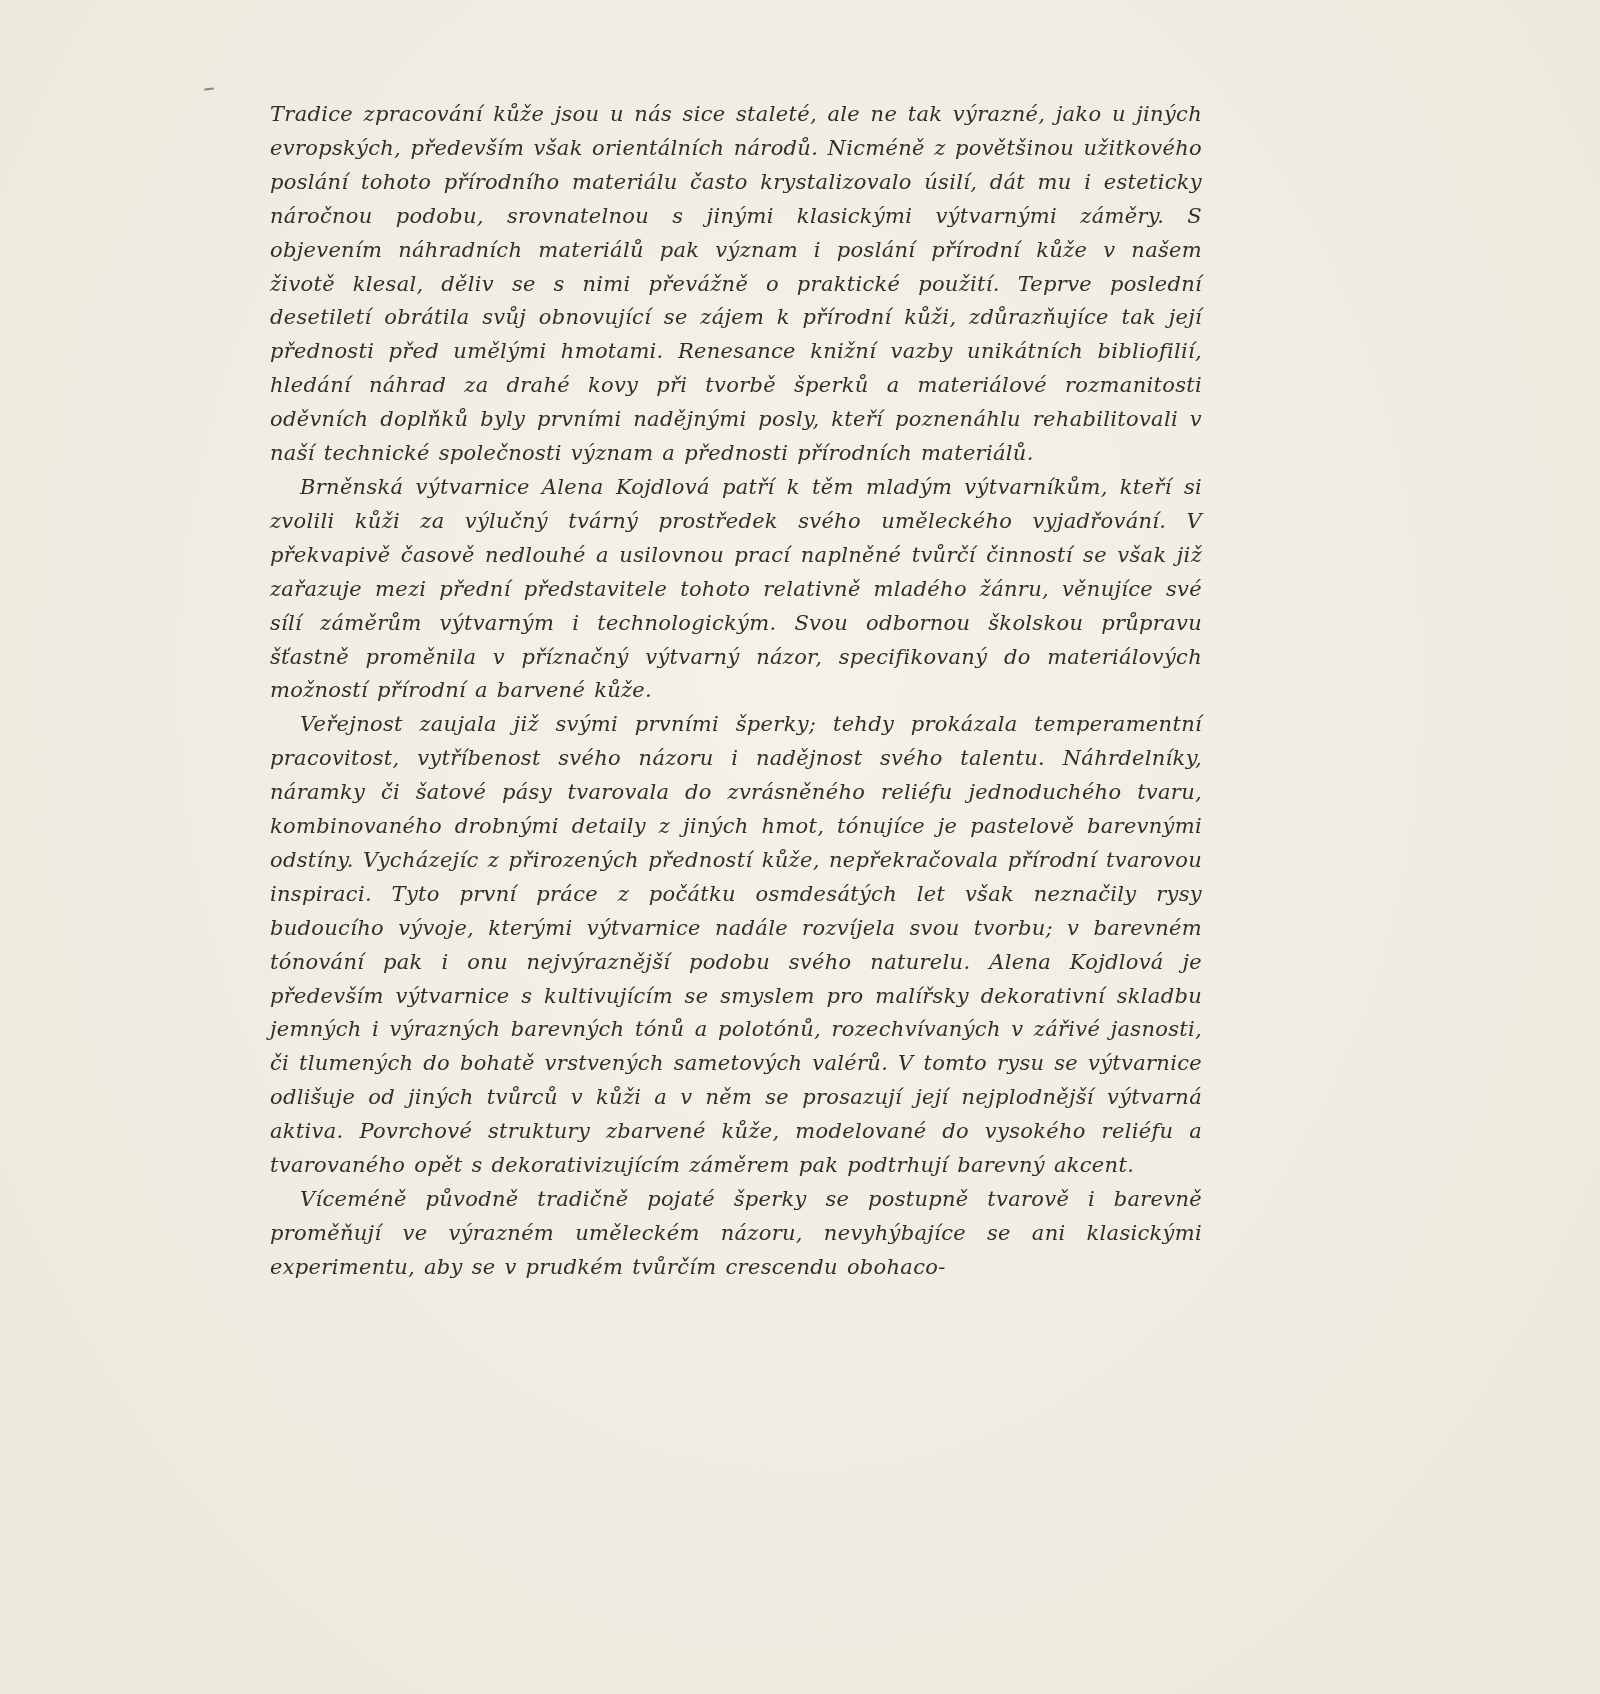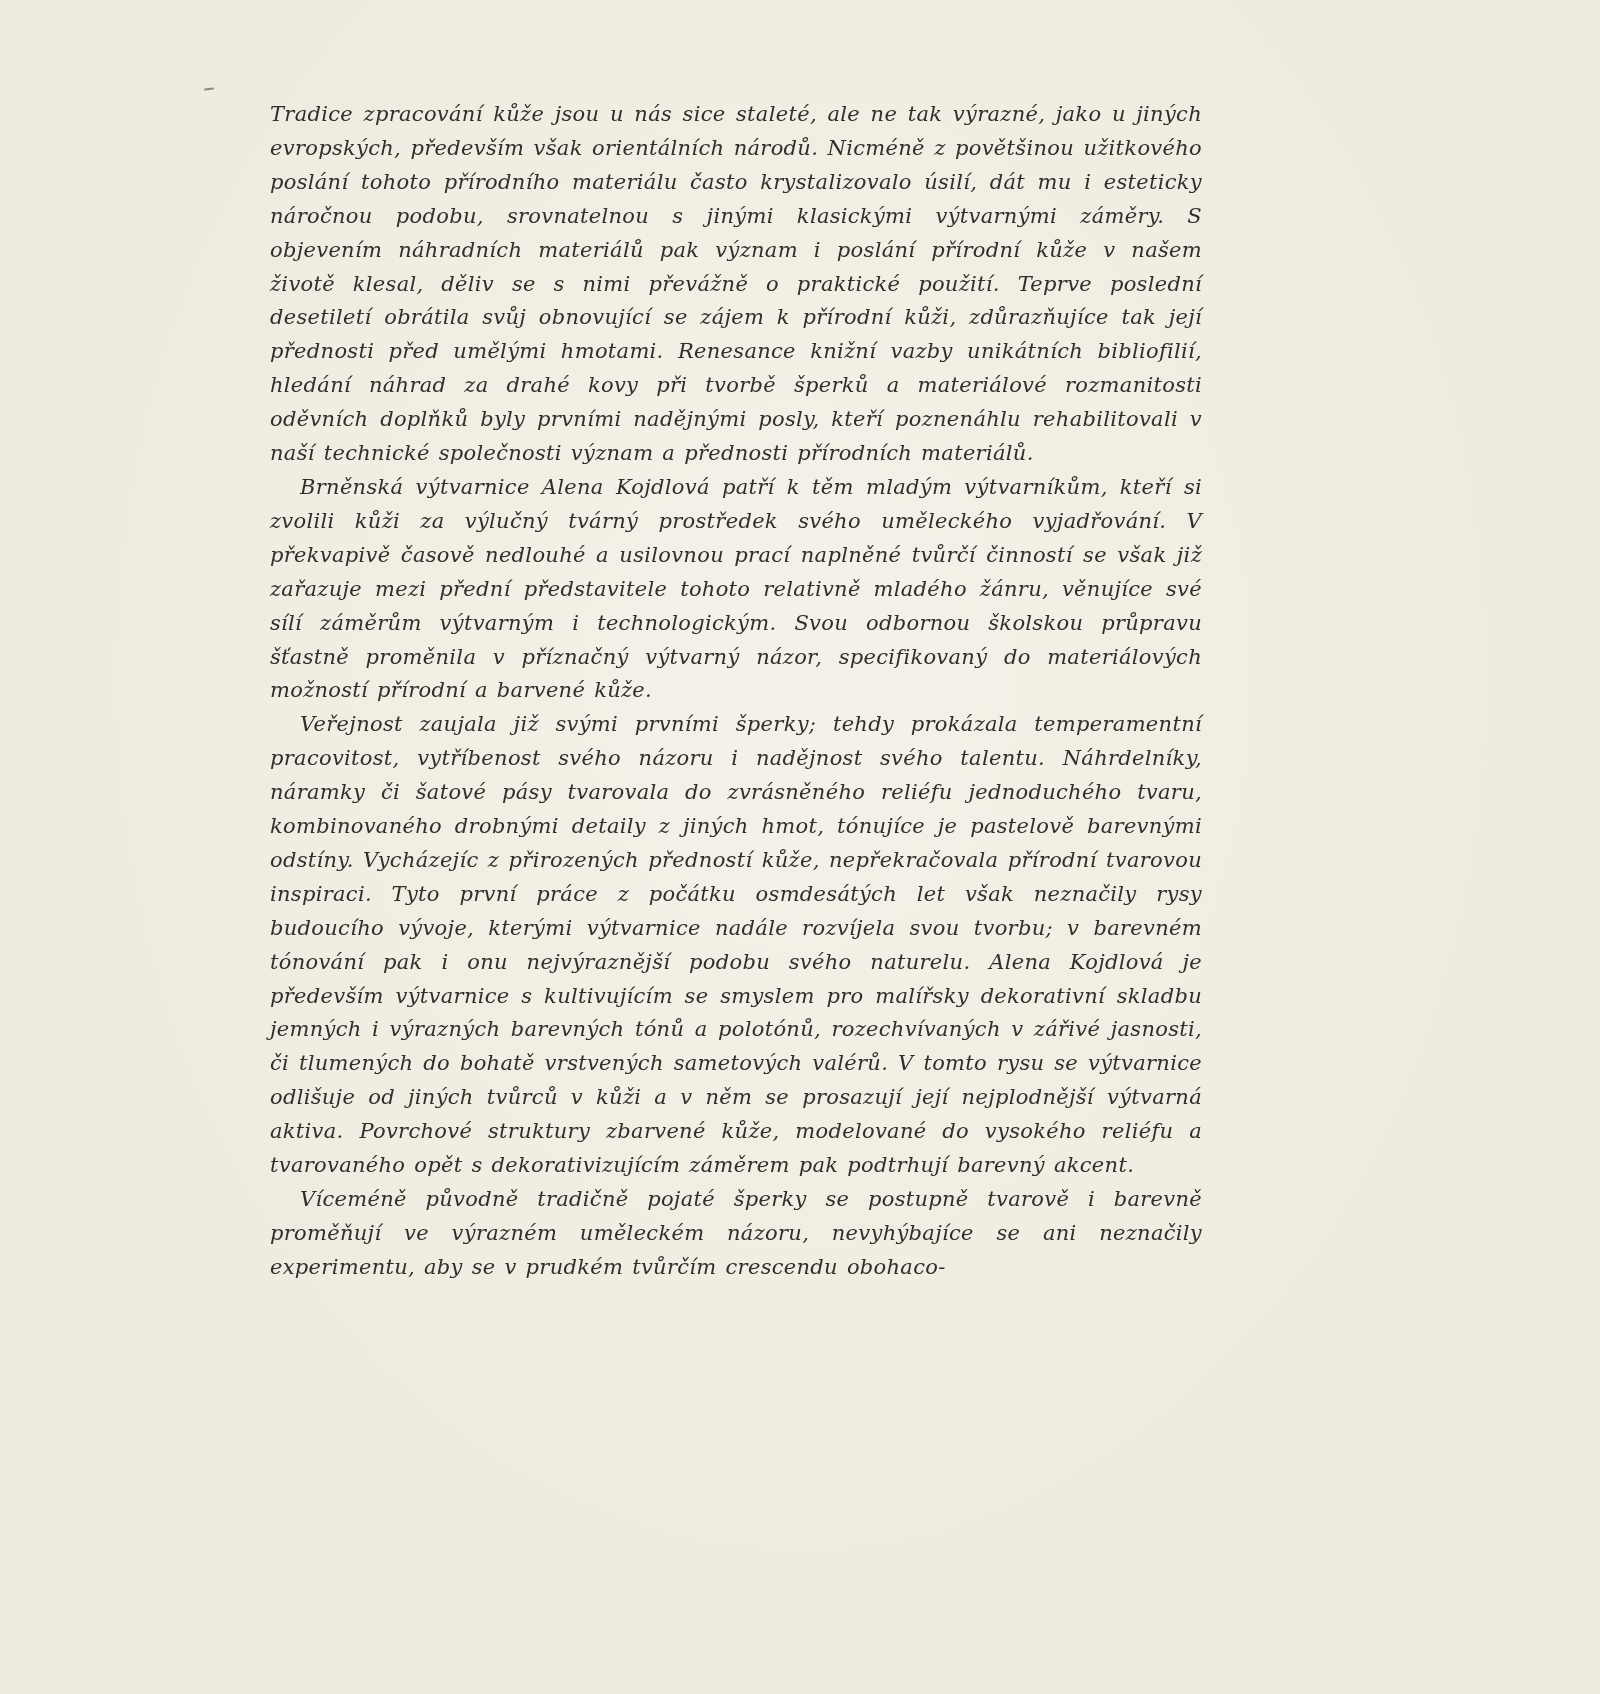--- a/index.html
+++ b/index.html
@@ -56,15 +56,15 @@
 </style>
 </head>
 <body>
 
 <div class="paper">
   <span class="stray-mark"></span>
   <div class="text-block">
     <p>Tradice zpracování kůže jsou u nás sice staleté, ale ne tak výrazné, jako u jiných evropských, především však orientálních národů. Nicméně z povětšinou užitkového poslání tohoto přírodního materiálu často krystalizovalo úsilí, dát mu i esteticky náročnou podobu, srovnatelnou s jinými klasickými výtvarnými záměry. S objevením náhradních materiálů pak význam i poslání přírodní kůže v našem životě klesal, děliv se s nimi převážně o praktické použití. Teprve poslední desetiletí obrátila svůj obnovující se zájem k přírodní kůži, zdůrazňujíce tak její přednosti před umělými hmotami. Renesance knižní vazby unikátních bibliofilií, hledání náhrad za drahé kovy při tvorbě šperků a materiálové rozmanitosti oděvních doplňků byly prvními nadějnými posly, kteří poznenáhlu rehabilitovali v naší technické společnosti význam a přednosti přírodních materiálů.</p>
     <p class="indent">Brněnská výtvarnice Alena Kojdlová patří k těm mladým výtvarníkům, kteří si zvolili kůži za výlučný tvárný prostředek svého uměleckého vyjadřování. V překvapivě časově nedlouhé a usilovnou prací naplněné tvůrčí činností se však již zařazuje mezi přední představitele tohoto relativně mladého žánru, věnujíce své sílí záměrům výtvarným i technologickým. Svou odbornou školskou průpravu šťastně proměnila v příznačný výtvarný názor, specifikovaný do materiálových možností přírodní a barvené kůže.</p>
     <p class="indent">Veřejnost zaujala již svými prvními šperky; tehdy prokázala temperamentní pracovitost, vytříbenost svého názoru i nadějnost svého talentu. Náhrdelníky, náramky či šatové pásy tvarovala do zvrásněného reliéfu jednoduchého tvaru, kombinovaného drobnými detaily z jiných hmot, tónujíce je pastelově barevnými odstíny. Vycházejíc z přirozených předností kůže, nepřekračovala přírodní tvarovou inspiraci. Tyto první práce z počátku osmdesátých let však neznačily rysy budoucího vývoje, kterými výtvarnice nadále rozvíjela svou tvorbu; v barevném tónování pak i onu nejvýraznější podobu svého naturelu. Alena Kojdlová je především výtvarnice s kultivujícím se smyslem pro malířsky dekorativní skladbu jemných i výrazných barevných tónů a polotónů, rozechvívaných v zářivé jasnosti, či tlumených do bohatě vrstvených sametových valérů. V tomto rysu se výtvarnice odlišuje od jiných tvůrců v kůži a v něm se prosazují její nejplodnější výtvarná aktiva. Povrchové struktury zbarvené kůže, modelované do vysokého reliéfu a tvarovaného opět s dekorativizujícím záměrem pak podtrhují barevný akcent.</p>
-    <p class="indent">Víceméně původně tradičně pojaté šperky se postupně tvarově i barevně proměňují ve výrazném uměleckém názoru, nevyhýbajíce se ani neznačily experimentu, aby se v prudkém tvůrčím crescendu obohaco-</p>
+    <p class="indent">Víceméně původně tradičně pojaté šperky se postupně tvarově i barevně proměňují ve výrazném uměleckém názoru, nevyhýbajíce se ani klasickými experimentu, aby se v prudkém tvůrčím crescendu obohaco-</p>
   </div>
 </div>
 
 </body></html>

